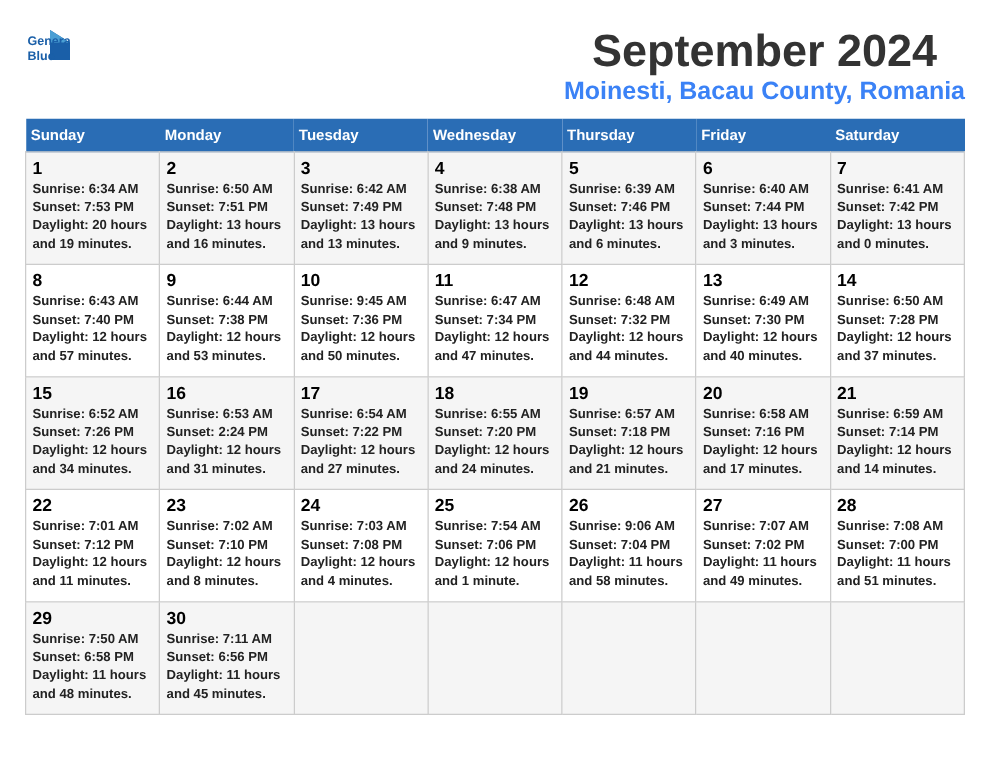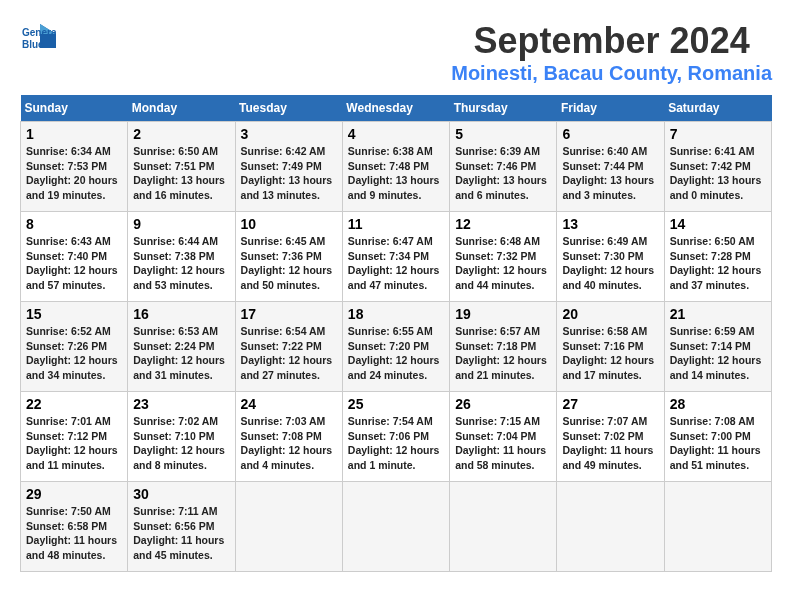--- a/index.html
+++ b/index.html
@@ -147,21 +147,21 @@
         <td>
           <span class="day-num">8</span>
           <div class="day-info"><span>Sunrise: 6:43 AM</span><br><span>Sunset: 7:40 PM</span><br><span>Daylight: 12 hours and 57 minutes.</span></div>
         </td>
         <td>
           <span class="day-num">9</span>
           <div class="day-info"><span>Sunrise: 6:44 AM</span><br><span>Sunset: 7:38 PM</span><br><span>Daylight: 12 hours and 53 minutes.</span></div>
         </td>
         <td>
           <span class="day-num">10</span>
-          <div class="day-info"><span>Sunrise: 6:45 AM</span><br><span>Sunset: 7:36 PM</span><br><span>Daylight: 12 hours and 50 minutes.</span></div>
+          <div class="day-info"><span>Sunrise: 9:45 AM</span><br><span>Sunset: 7:36 PM</span><br><span>Daylight: 12 hours and 50 minutes.</span></div>
         </td>
         <td>
           <span class="day-num">11</span>
           <div class="day-info"><span>Sunrise: 6:47 AM</span><br><span>Sunset: 7:34 PM</span><br><span>Daylight: 12 hours and 47 minutes.</span></div>
         </td>
         <td>
           <span class="day-num">12</span>
           <div class="day-info"><span>Sunrise: 6:48 AM</span><br><span>Sunset: 7:32 PM</span><br><span>Daylight: 12 hours and 44 minutes.</span></div>
         </td>
         <td>
@@ -215,21 +215,21 @@
         <td>
           <span class="day-num">24</span>
           <div class="day-info"><span>Sunrise: 7:03 AM</span><br><span>Sunset: 7:08 PM</span><br><span>Daylight: 12 hours and 4 minutes.</span></div>
         </td>
         <td>
           <span class="day-num">25</span>
           <div class="day-info"><span>Sunrise: 7:54 AM</span><br><span>Sunset: 7:06 PM</span><br><span>Daylight: 12 hours and 1 minute.</span></div>
         </td>
         <td>
           <span class="day-num">26</span>
-          <div class="day-info"><span>Sunrise: 7:15 AM</span><br><span>Sunset: 7:04 PM</span><br><span>Daylight: 11 hours and 58 minutes.</span></div>
+          <div class="day-info"><span>Sunrise: 9:06 AM</span><br><span>Sunset: 7:04 PM</span><br><span>Daylight: 11 hours and 58 minutes.</span></div>
         </td>
         <td>
           <span class="day-num">27</span>
           <div class="day-info"><span>Sunrise: 7:07 AM</span><br><span>Sunset: 7:02 PM</span><br><span>Daylight: 11 hours and 49 minutes.</span></div>
         </td>
         <td>
           <span class="day-num">28</span>
           <div class="day-info"><span>Sunrise: 7:08 AM</span><br><span>Sunset: 7:00 PM</span><br><span>Daylight: 11 hours and 51 minutes.</span></div>
         </td>
       </tr>

